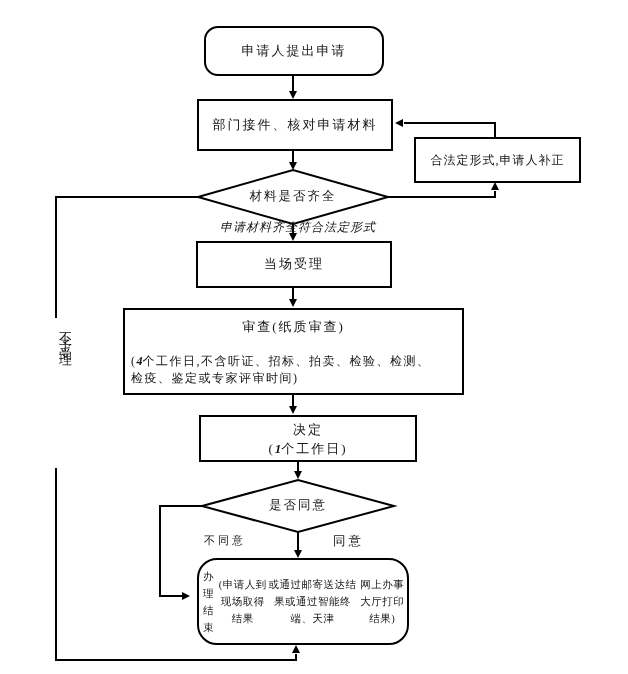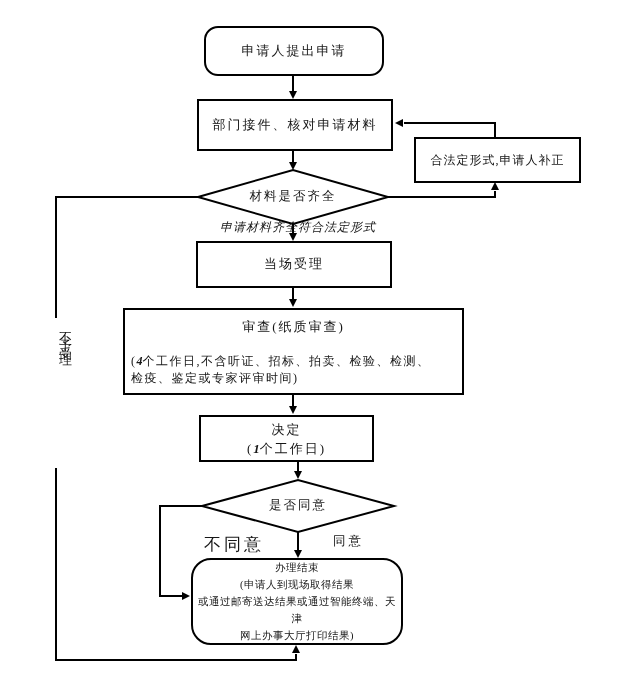--- a/index.html
+++ b/index.html
@@ -16,27 +16,27 @@
   }
   .rounded{border-radius:14px;}
   .label{position:absolute;white-space:nowrap;}
   .n-start{left:204px;top:26px;width:180px;height:50px;}
   .n-receive{left:197px;top:99px;width:196px;height:52px;}
   .n-supplement{left:414px;top:137px;width:167px;height:46px;font-size:12px;letter-spacing:1px;line-height:20px;flex-direction:column;}
   .n-accept{left:196px;top:241px;width:196px;height:47px;}
   .n-review{left:123px;top:308px;width:341px;height:87px;border-width:2px;display:block;text-align:left;}
   .review-title{text-align:center;margin-top:8px;font-size:13px;letter-spacing:2px;}
   .review-note{margin:16px 5px 0 6px;font-size:12px;letter-spacing:1.5px;line-height:17px;font-family:Liberation Serif, serif;}
-  .n-decision{left:199px;top:415px;width:175px;height:47px;flex-direction:column;line-height:19px;font-size:13px;}
-  .n-result{left:191px;top:558px;width:212px;height:87px;border-radius:20px;flex-direction:column;font-size:10.5px;letter-spacing:0.5px;line-height:17px;}
+  .n-decision{left:199px;top:415px;width:218px;height:47px;flex-direction:column;line-height:19px;font-size:13px;}
+  .n-result{left:197px;top:558px;width:212px;height:87px;border-radius:20px;font-size:10.5px;letter-spacing:0.5px;line-height:17px;}
   .num{font-weight:bold;font-style:italic;letter-spacing:0;}
   .lbl-complete{left:207px;top:219px;width:182px;text-align:center;font-size:12px;letter-spacing:1px;font-style:italic;}
   .lbl-d1{left:223px;top:188px;width:140px;text-align:center;font-size:12.5px;letter-spacing:2px;}
   .lbl-d2{left:228px;top:497px;width:140px;text-align:center;font-size:12.5px;letter-spacing:2px;}
-  .lbl-disagree{left:204px;top:533px;font-size:17px;letter-spacing:3px;text-align:right;}
+  .lbl-disagree{left:204px;top:533px;font-size:11px;letter-spacing:3px;text-align:right;}
   .lbl-agree{left:333px;top:533px;font-size:12.5px;letter-spacing:3px;}
   .lbl-reject{
     left:56px;top:322px;writing-mode:vertical-rl;font-size:13px;
     letter-spacing:7px;height:90px;
   }
 </style>
 </head>
 <body>
 
 <div class="canvas">

